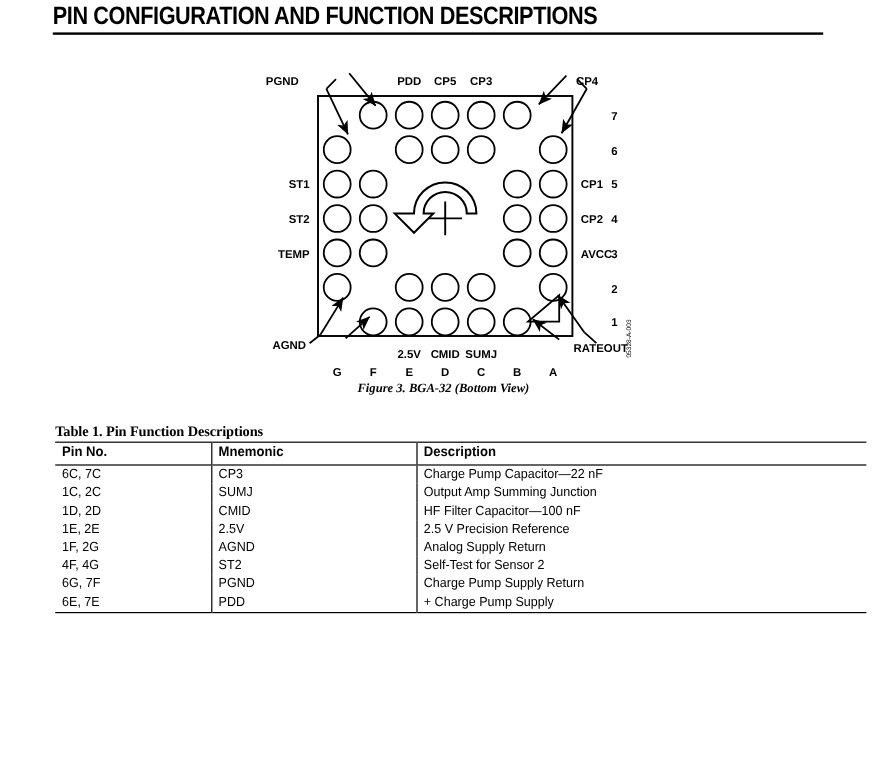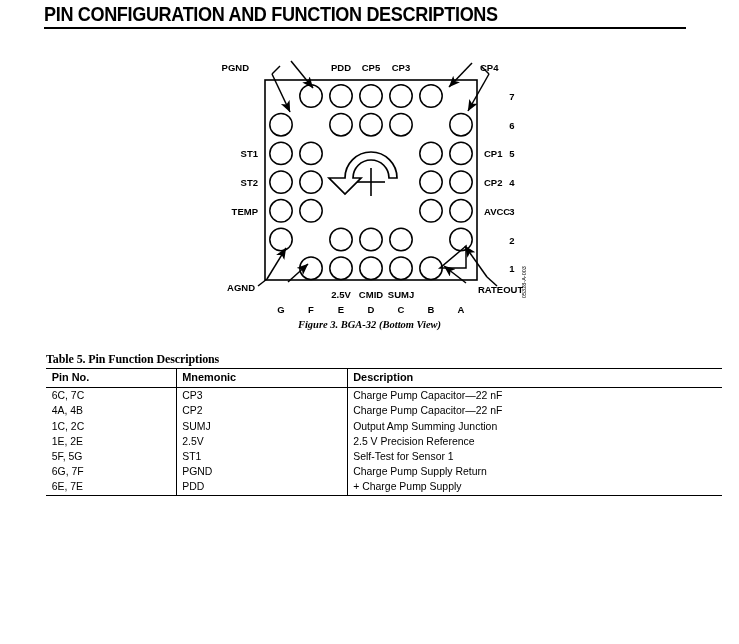--- a/index.html
+++ b/index.html
@@ -242,55 +242,60 @@
       <text id="col-let-5" x="431" y="283" text-anchor="middle">B</text>
       <text id="col-let-6" x="461" y="283" text-anchor="middle">A</text>
     </g>
 
     <text id="figure-id-code" x="526" y="268" transform="rotate(-90 526 268)" font-family="Liberation Sans, sans-serif" font-size="5.5" fill="#000">05328-A-003</text>
   </svg>
 
   <div id="figure-caption">Figure 3. BGA-32 (Bottom View)</div>
 </div>
 
-<div id="table-title">Table 5. Pin Function Descriptions</div>
+<div id="table-title">Table 1. Pin Function Descriptions</div>
 
 <table id="pin-table">
   <thead>
     <tr>
       <th class="col-pin">Pin No.</th>
       <th class="col-mnem">Mnemonic</th>
       <th class="col-desc">Description</th>
     </tr>
   </thead>
   <tbody id="pin-table-body">
       <tr>
         <td class="col-pin">6C, 7C</td>
         <td class="col-mnem">CP3</td>
         <td class="col-desc">Charge Pump Capacitor—22 nF</td>
       </tr>
       <tr>
-        <td class="col-pin">4A, 4B</td>
-        <td class="col-mnem">CP2</td>
-        <td class="col-desc">Charge Pump Capacitor—22 nF</td>
-      </tr>
-      <tr>
         <td class="col-pin">1C, 2C</td>
         <td class="col-mnem">SUMJ</td>
         <td class="col-desc">Output Amp Summing Junction</td>
       </tr>
       <tr>
+        <td class="col-pin">1D, 2D</td>
+        <td class="col-mnem">CMID</td>
+        <td class="col-desc">HF Filter Capacitor—100 nF</td>
+      </tr>
+      <tr>
         <td class="col-pin">1E, 2E</td>
         <td class="col-mnem">2.5V</td>
         <td class="col-desc">2.5 V Precision Reference</td>
       </tr>
       <tr>
-        <td class="col-pin">5F, 5G</td>
-        <td class="col-mnem">ST1</td>
-        <td class="col-desc">Self-Test for Sensor 1</td>
+        <td class="col-pin">1F, 2G</td>
+        <td class="col-mnem">AGND</td>
+        <td class="col-desc">Analog Supply Return</td>
+      </tr>
+      <tr>
+        <td class="col-pin">4F, 4G</td>
+        <td class="col-mnem">ST2</td>
+        <td class="col-desc">Self-Test for Sensor 2</td>
       </tr>
       <tr>
         <td class="col-pin">6G, 7F</td>
         <td class="col-mnem">PGND</td>
         <td class="col-desc">Charge Pump Supply Return</td>
       </tr>
       <tr>
         <td class="col-pin">6E, 7E</td>
         <td class="col-mnem">PDD</td>
         <td class="col-desc">+ Charge Pump Supply</td>

